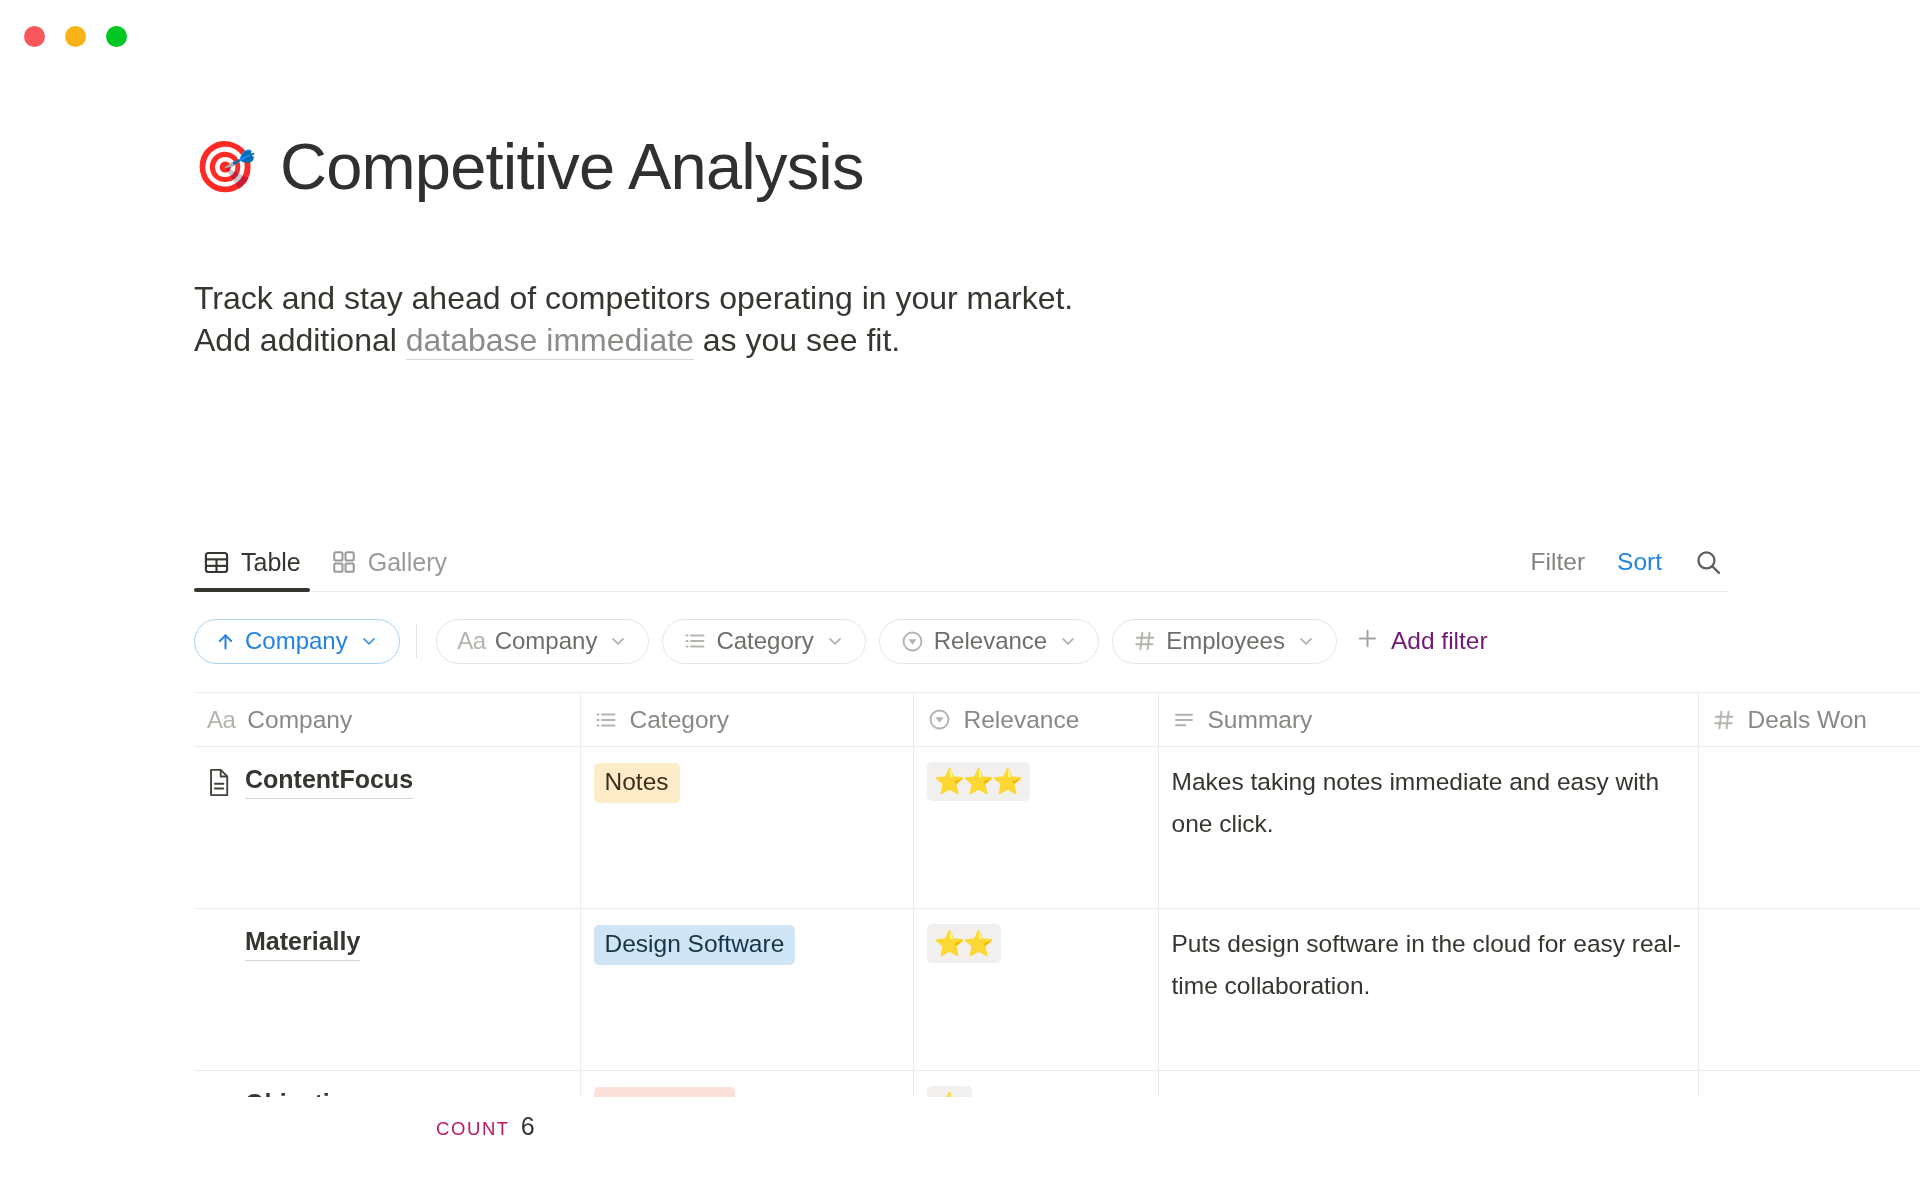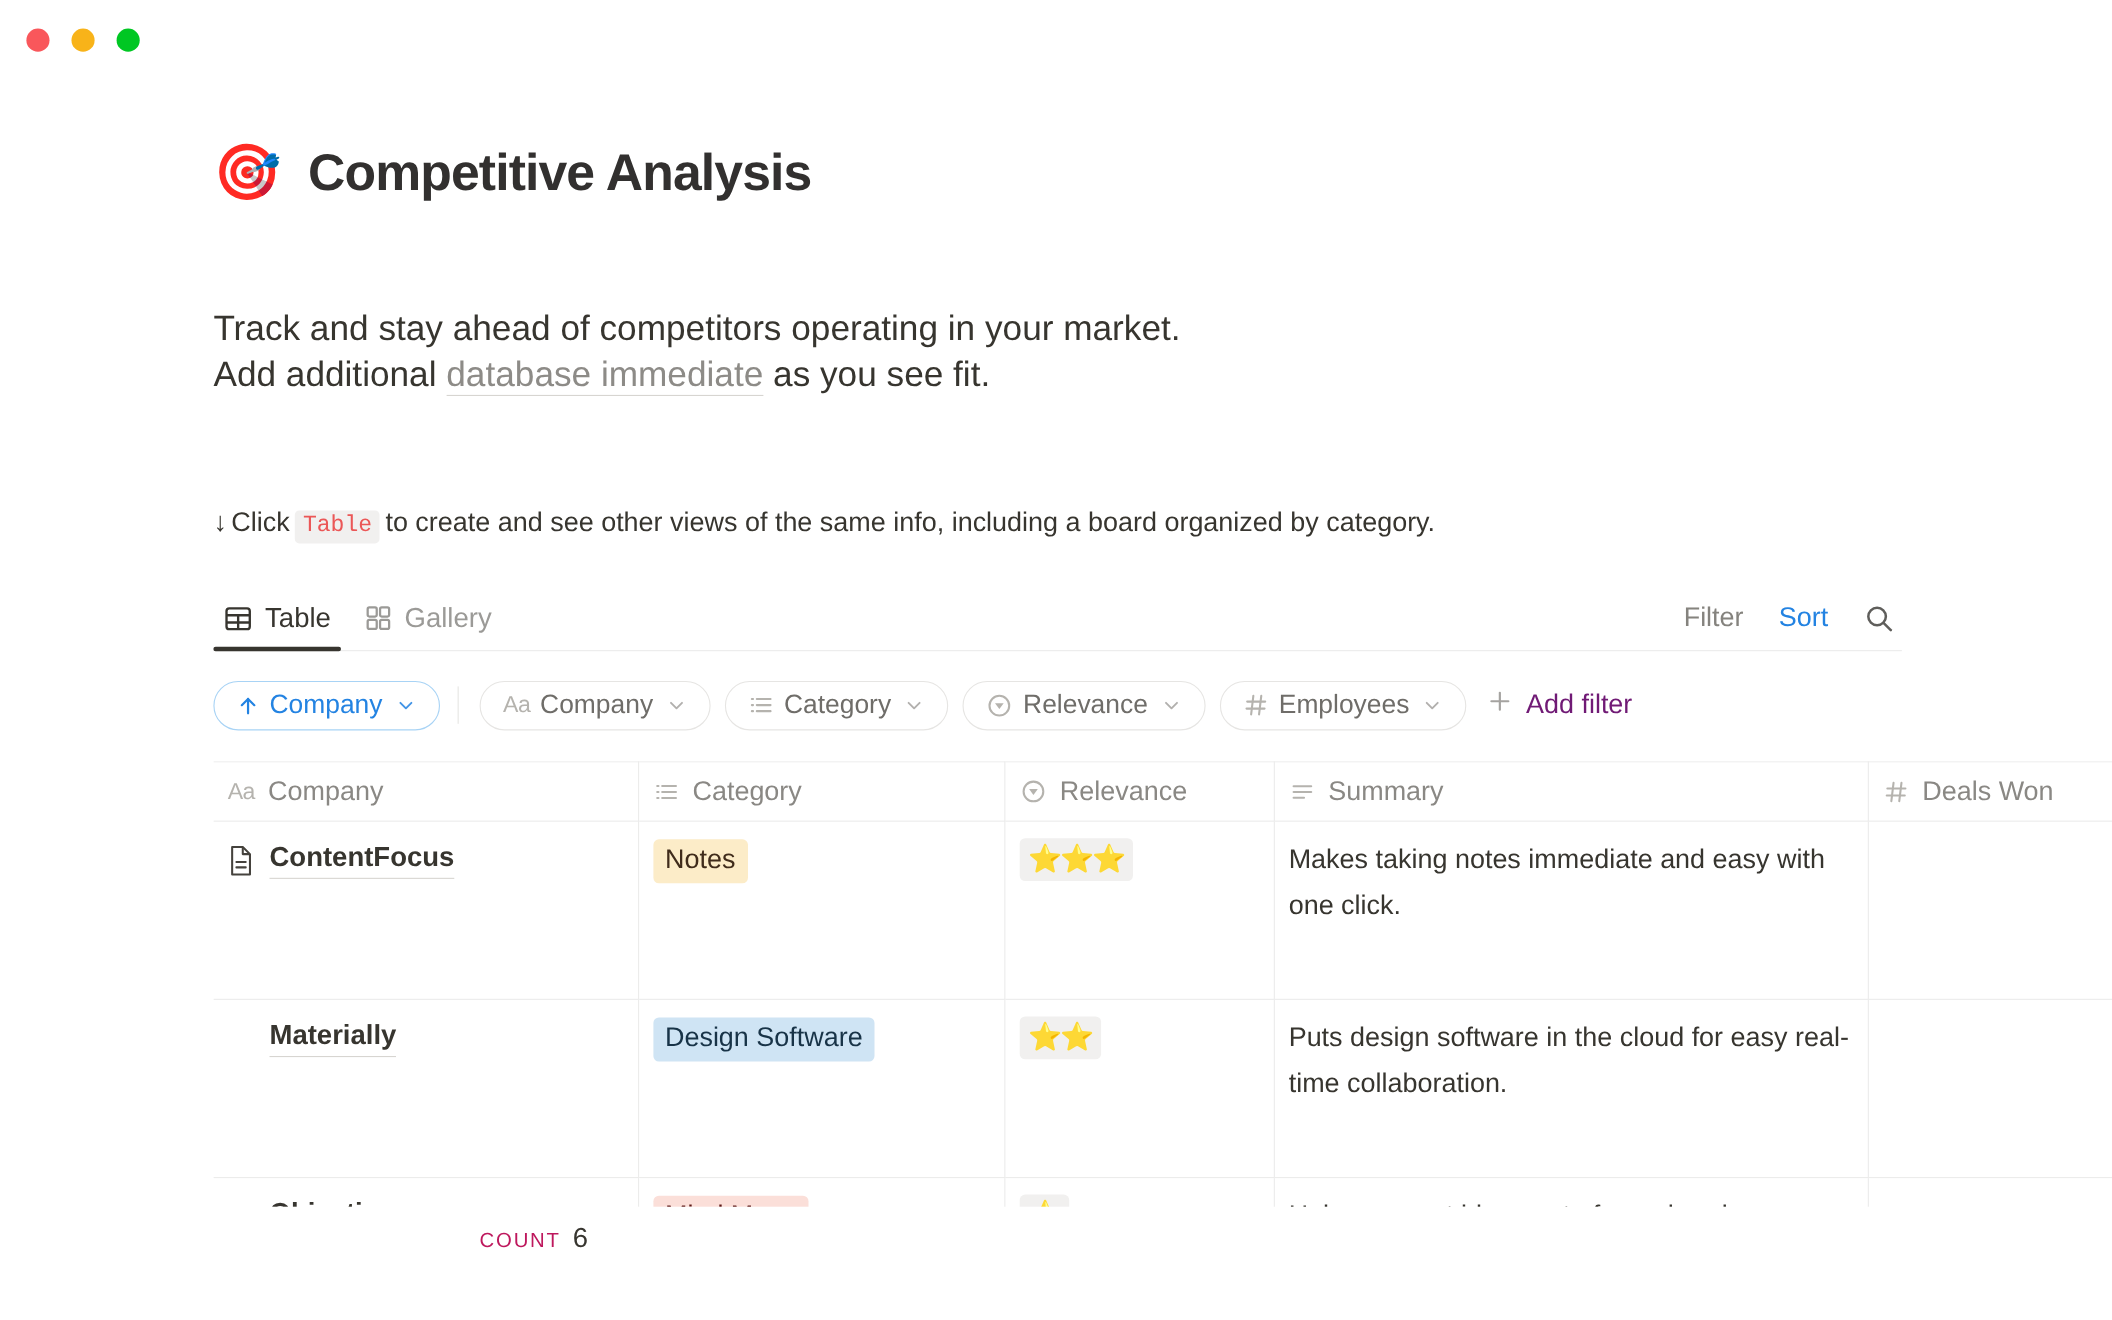--- a/index.html
+++ b/index.html
@@ -57,22 +57,22 @@
     gap: 0px;
   }
   #title-emoji {
     font-size: 50px;
     line-height: 1;
     width: 86px;
     display: inline-block;
     letter-spacing: 0;
   }
   #page-title {
-    font-size: 47px;
-    font-weight: bold;
+    font-size: 65px;
+    font-weight: normal;
     color: #32302f;
     letter-spacing: -0.8px;
     line-height: 1.15;
     white-space: nowrap;
   }
 
   
   #desc {
     top: 215px;
     font-size: 32px;
@@ -207,21 +207,21 @@
   #add-filter {
     display: flex;
     align-items: center;
     gap: 11px;
     color: #701a75;
     font-size: 24.5px;
     cursor: pointer;
     padding-left: 5px;
   }
   .aa-ico {
-    font-size: 21px;
+    font-size: 24px;
     color: #b5b3ae;
     font-weight: 400;
     letter-spacing: -0.5px;
   }
 
   
   #table-wrap {
     top: 630px;
     width: 1726px;
     overflow: hidden;
@@ -375,23 +375,20 @@
   <div class="content-col" id="title-row">
     <span id="title-emoji">🎯</span>
     <h1 id="page-title">Competitive Analysis</h1>
   </div>
 
   <div class="content-col" id="desc">
     <p>Track and stay ahead of competitors operating in your market.</p>
     <p><span>Add additional </span><a href="#" class="inline-link">database immediate</a><span> as you see fit.</span></p>
   </div>
 
-  <div class="content-col" id="callout">
-    <span class="arrow">↓</span><span>Click</span><code class="inline-code">Table</code><span>to create and see other views of the same info, including a board organized by category.</span>
-  </div>
 
   <div class="content-col" id="viewbar">
     <div id="view-tabs">
 
       <div class="view-tab active">
         <span class="ico">
           <svg width="27" height="27" viewBox="0 0 24 24" fill="none" stroke="#37352f" stroke-width="1.9">
             <rect x="2.6" y="3.6" width="18.8" height="16.8" rx="2.2"></rect>
             <line x1="2.6" y1="9.2" x2="21.4" y2="9.2"></line>
             <line x1="2.6" y1="15" x2="21.4" y2="15"></line>

